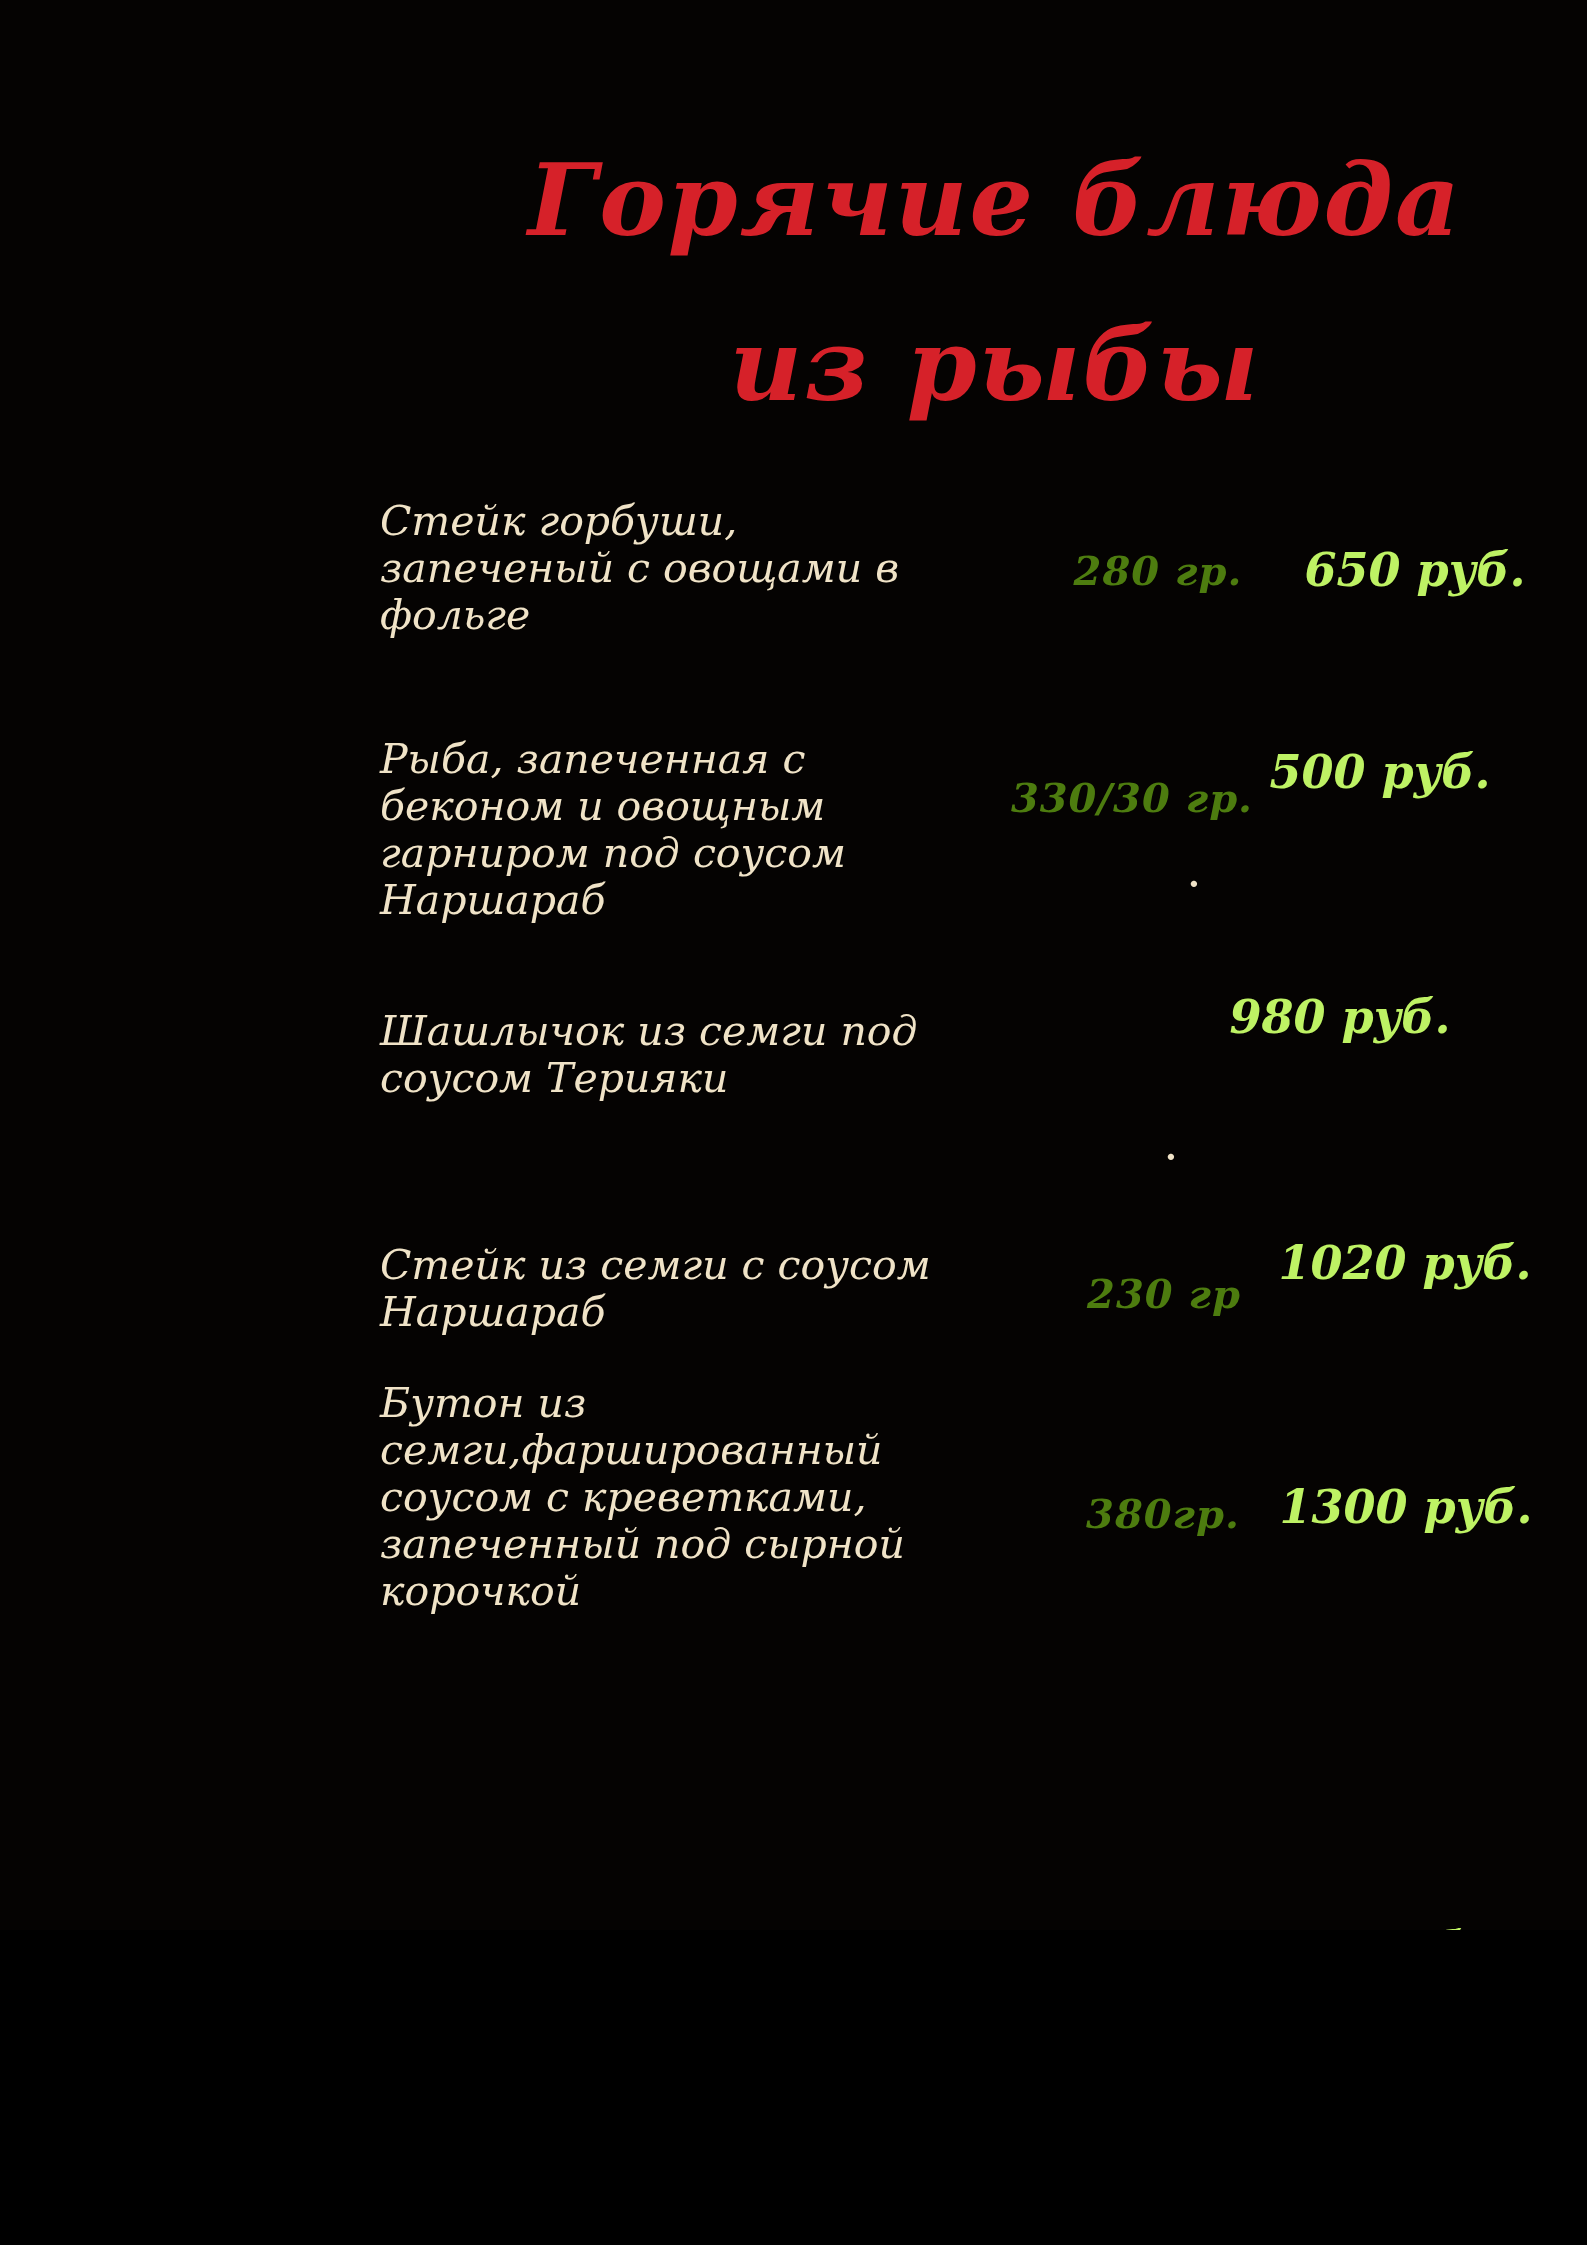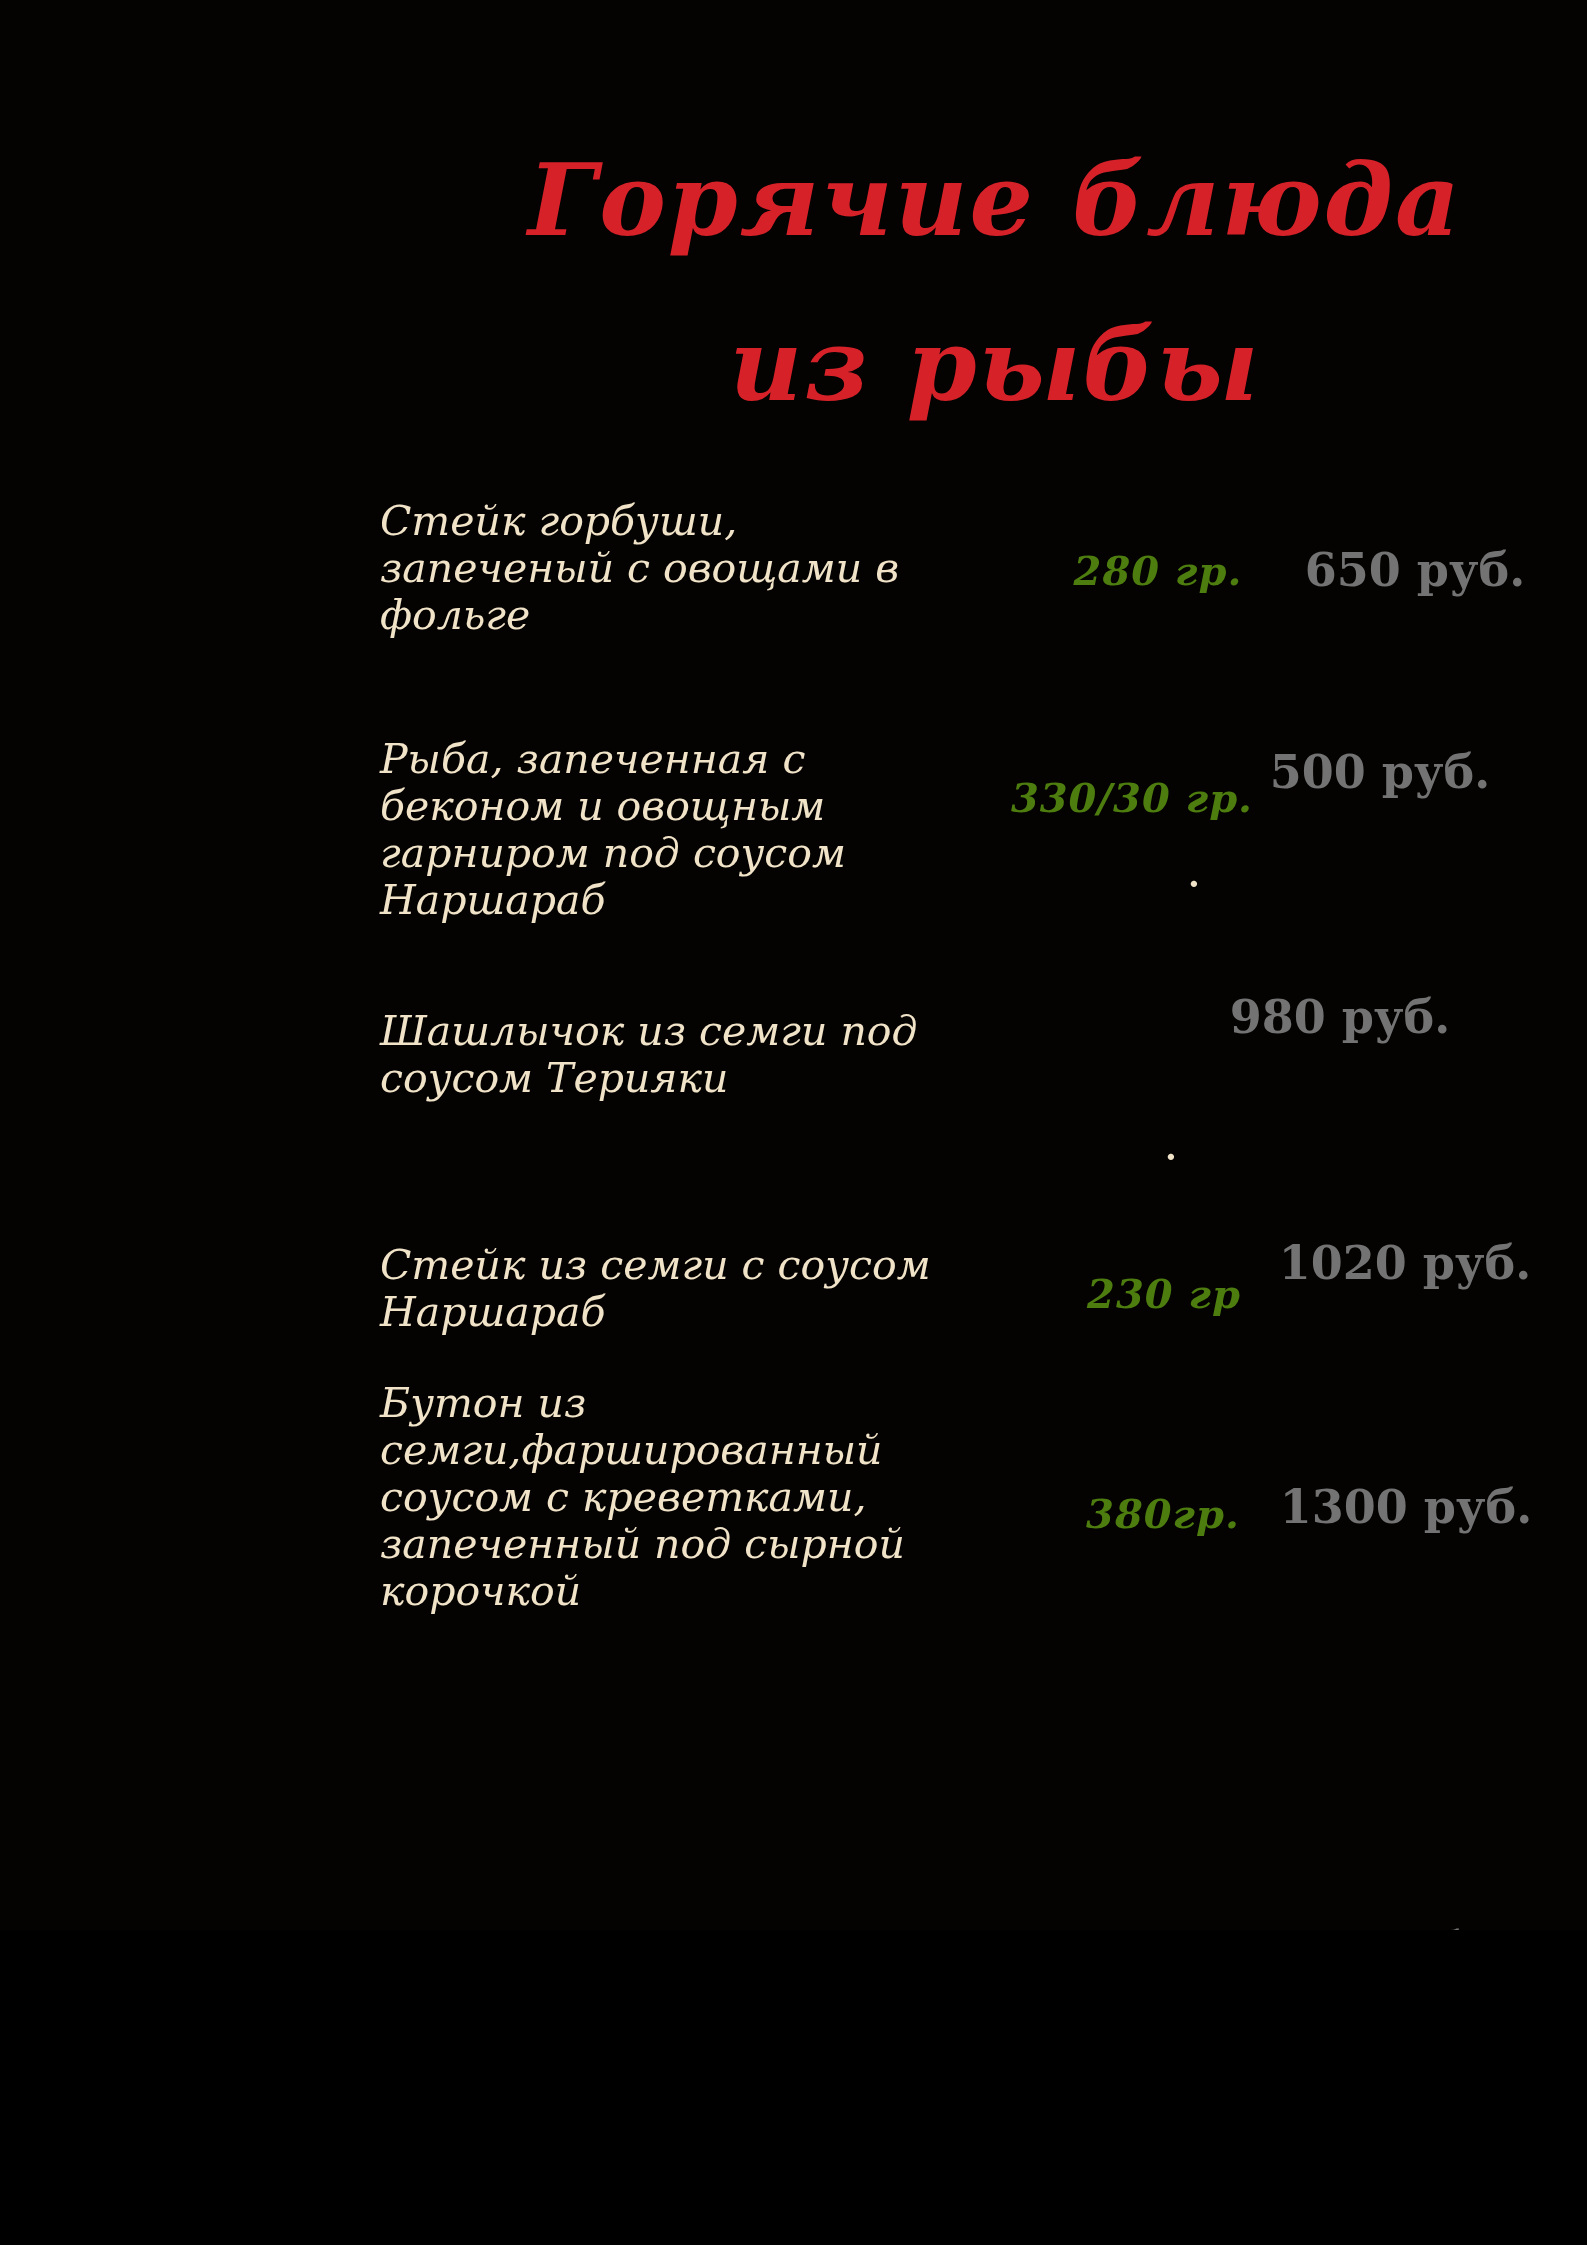--- a/index.html
+++ b/index.html
@@ -46,23 +46,24 @@
       color: #4d7c0f;
       font-size: 40px;
       font-weight: bold;
       font-style: italic;
       white-space: nowrap;
       letter-spacing: 1px;
     }
     .dish-price {
       position: absolute;
       transform: translateX(-50%);
-      color: #737373;
+      color: #bef264;
       font-size: 46px;
       font-weight: bold;
+      font-style: italic;
       white-space: nowrap;
     }
     .stray-dot {
       position: absolute;
       color: #f0e3c7;
       font-size: 34px;
       font-weight: bold;
     }
   </style>
 </head>

